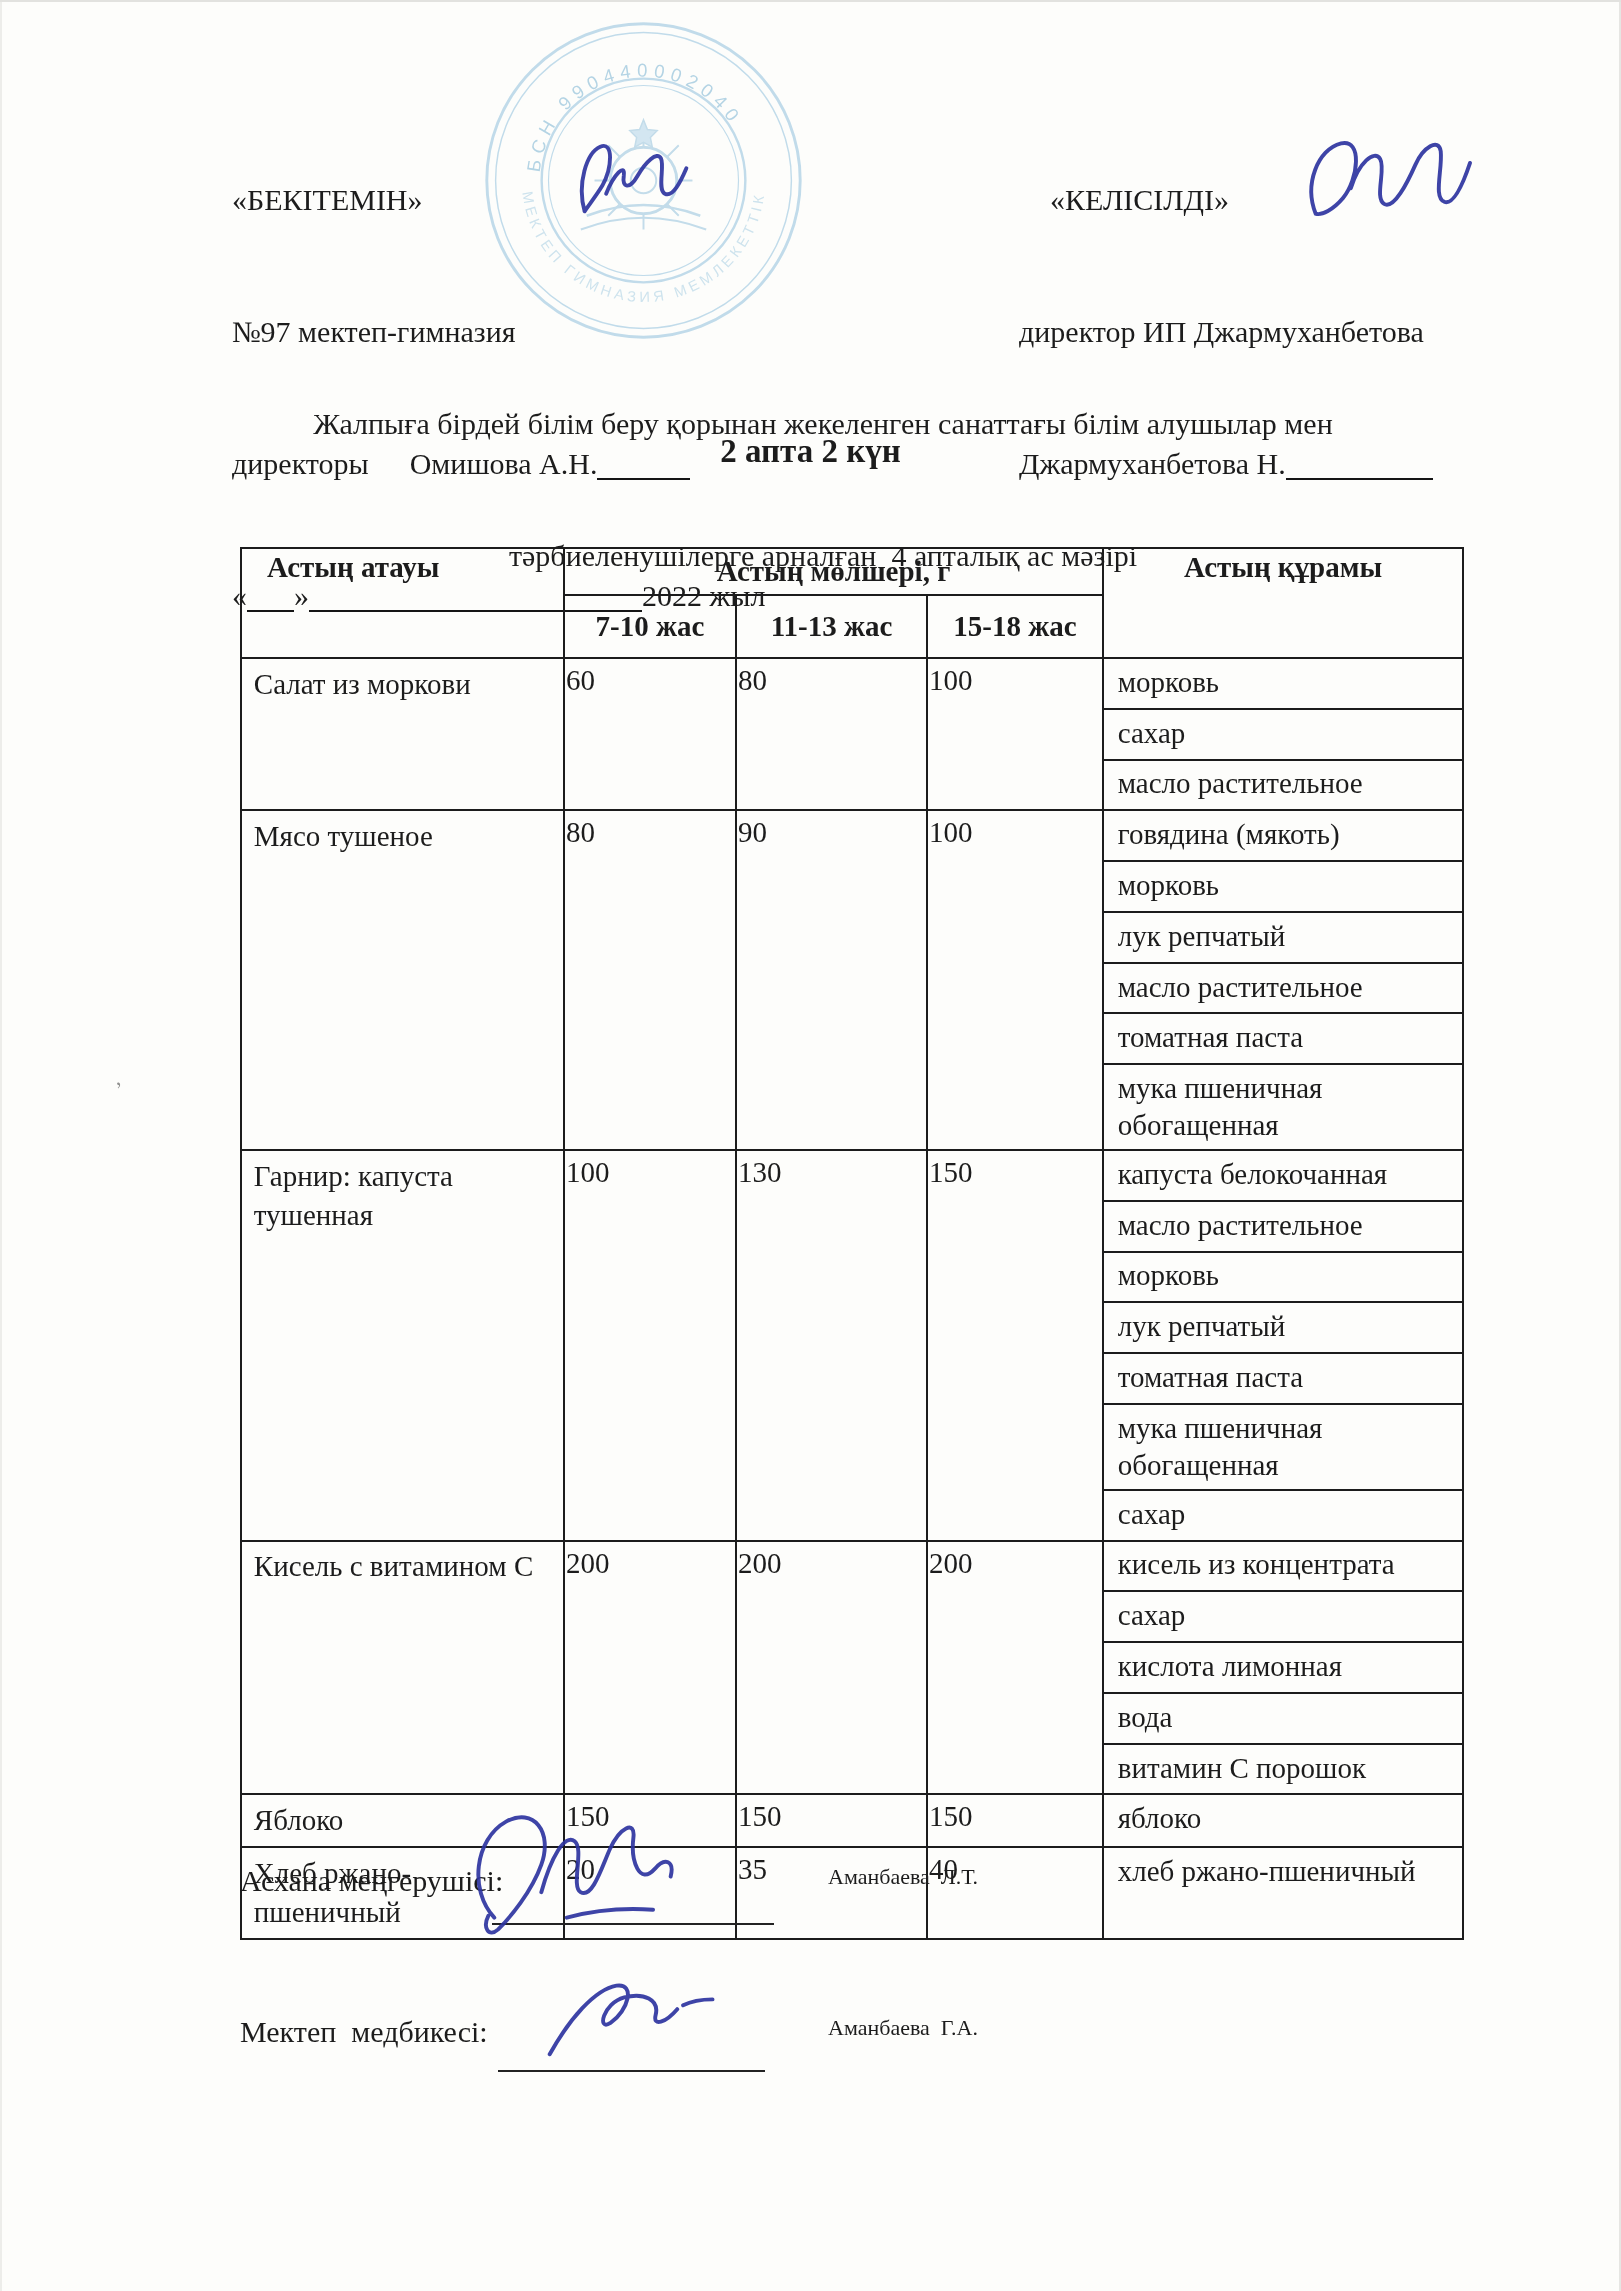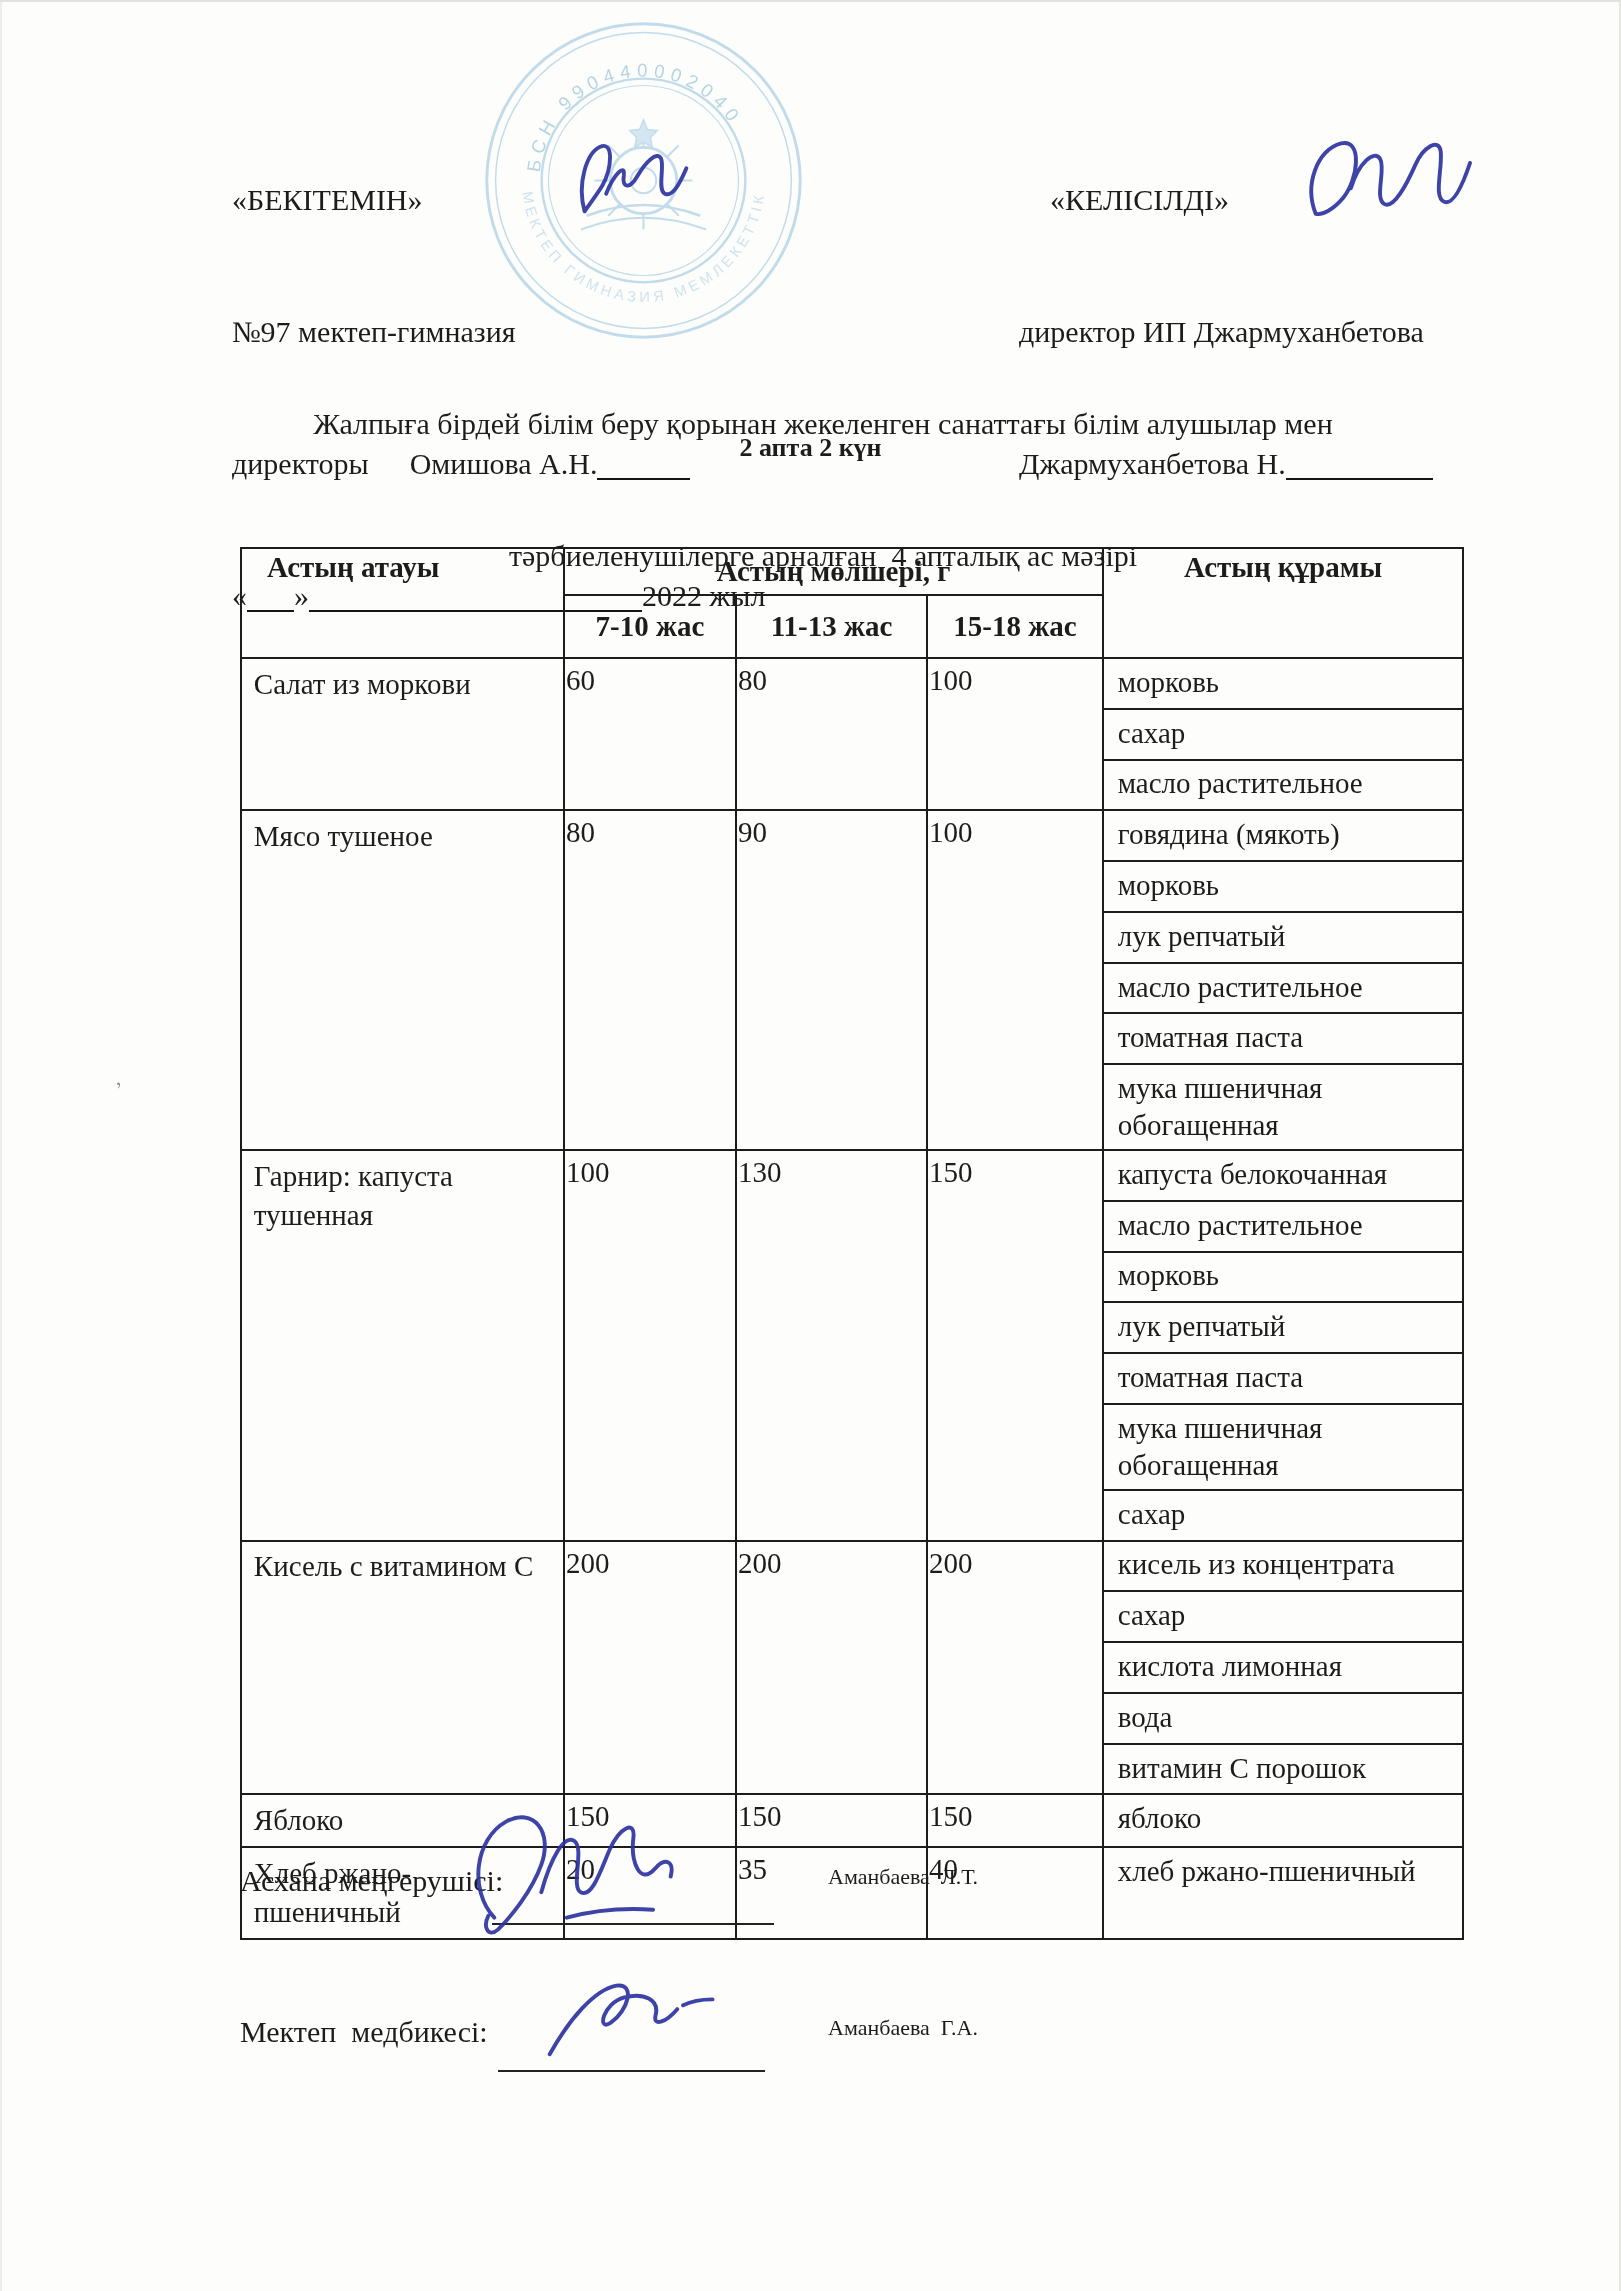--- a/index.html
+++ b/index.html
@@ -18,21 +18,21 @@
   .w95{width:93px;} .w48{width:47px;} .w340{width:333px;} .w150{width:147px;}
   
   .stamp{position:absolute;left:477px;top:13.7px;opacity:.66;pointer-events:none;}
   
   .sig{position:absolute;pointer-events:none;}
   .sig path{stroke:#2e34a0;stroke-width:4;fill:none;stroke-linecap:round;stroke-linejoin:round;opacity:.92;}
   
   .title{position:absolute;left:181px;top:314px;width:1284px;text-align:center;
          font-size:30px;line-height:44px;white-space:pre-wrap;}
   .subtitle{position:absolute;left:0;top:433px;width:1621px;text-align:center;
-            font-size:26px;font-weight:bold;}
+            font-size:33px;font-weight:bold;}
   
   .menu-table{position:absolute;left:240px;top:547px;width:1222px;border-collapse:collapse;
               table-layout:fixed;font-size:29px;}
   .menu-table,
   .menu-table th,.menu-table td{border:2.9px solid #1c1c1c;}
   .menu-table th{font-weight:bold;padding:2px 25px;}
   .th-name{ text-align:left;vertical-align:top;padding:3.9px 9.8px 0 13.7px;}
   .th-comp{ text-align:center;vertical-align:top;padding:3.9px 9.8px 0 13.7px;}
   .th-amount{text-align:center;height:41px;}
   .th-age{text-align:center;height:57px;vertical-align:middle;}

